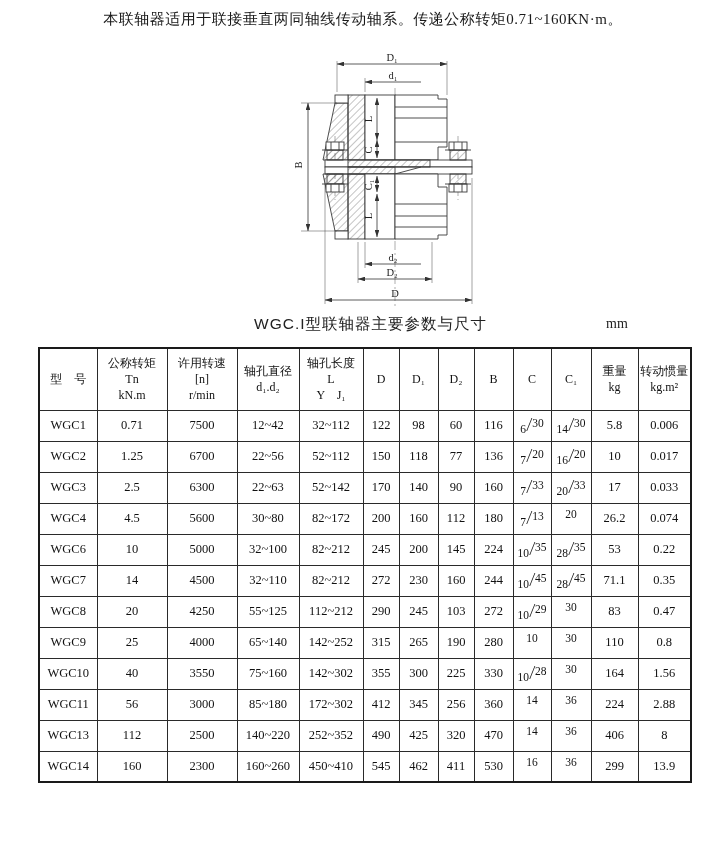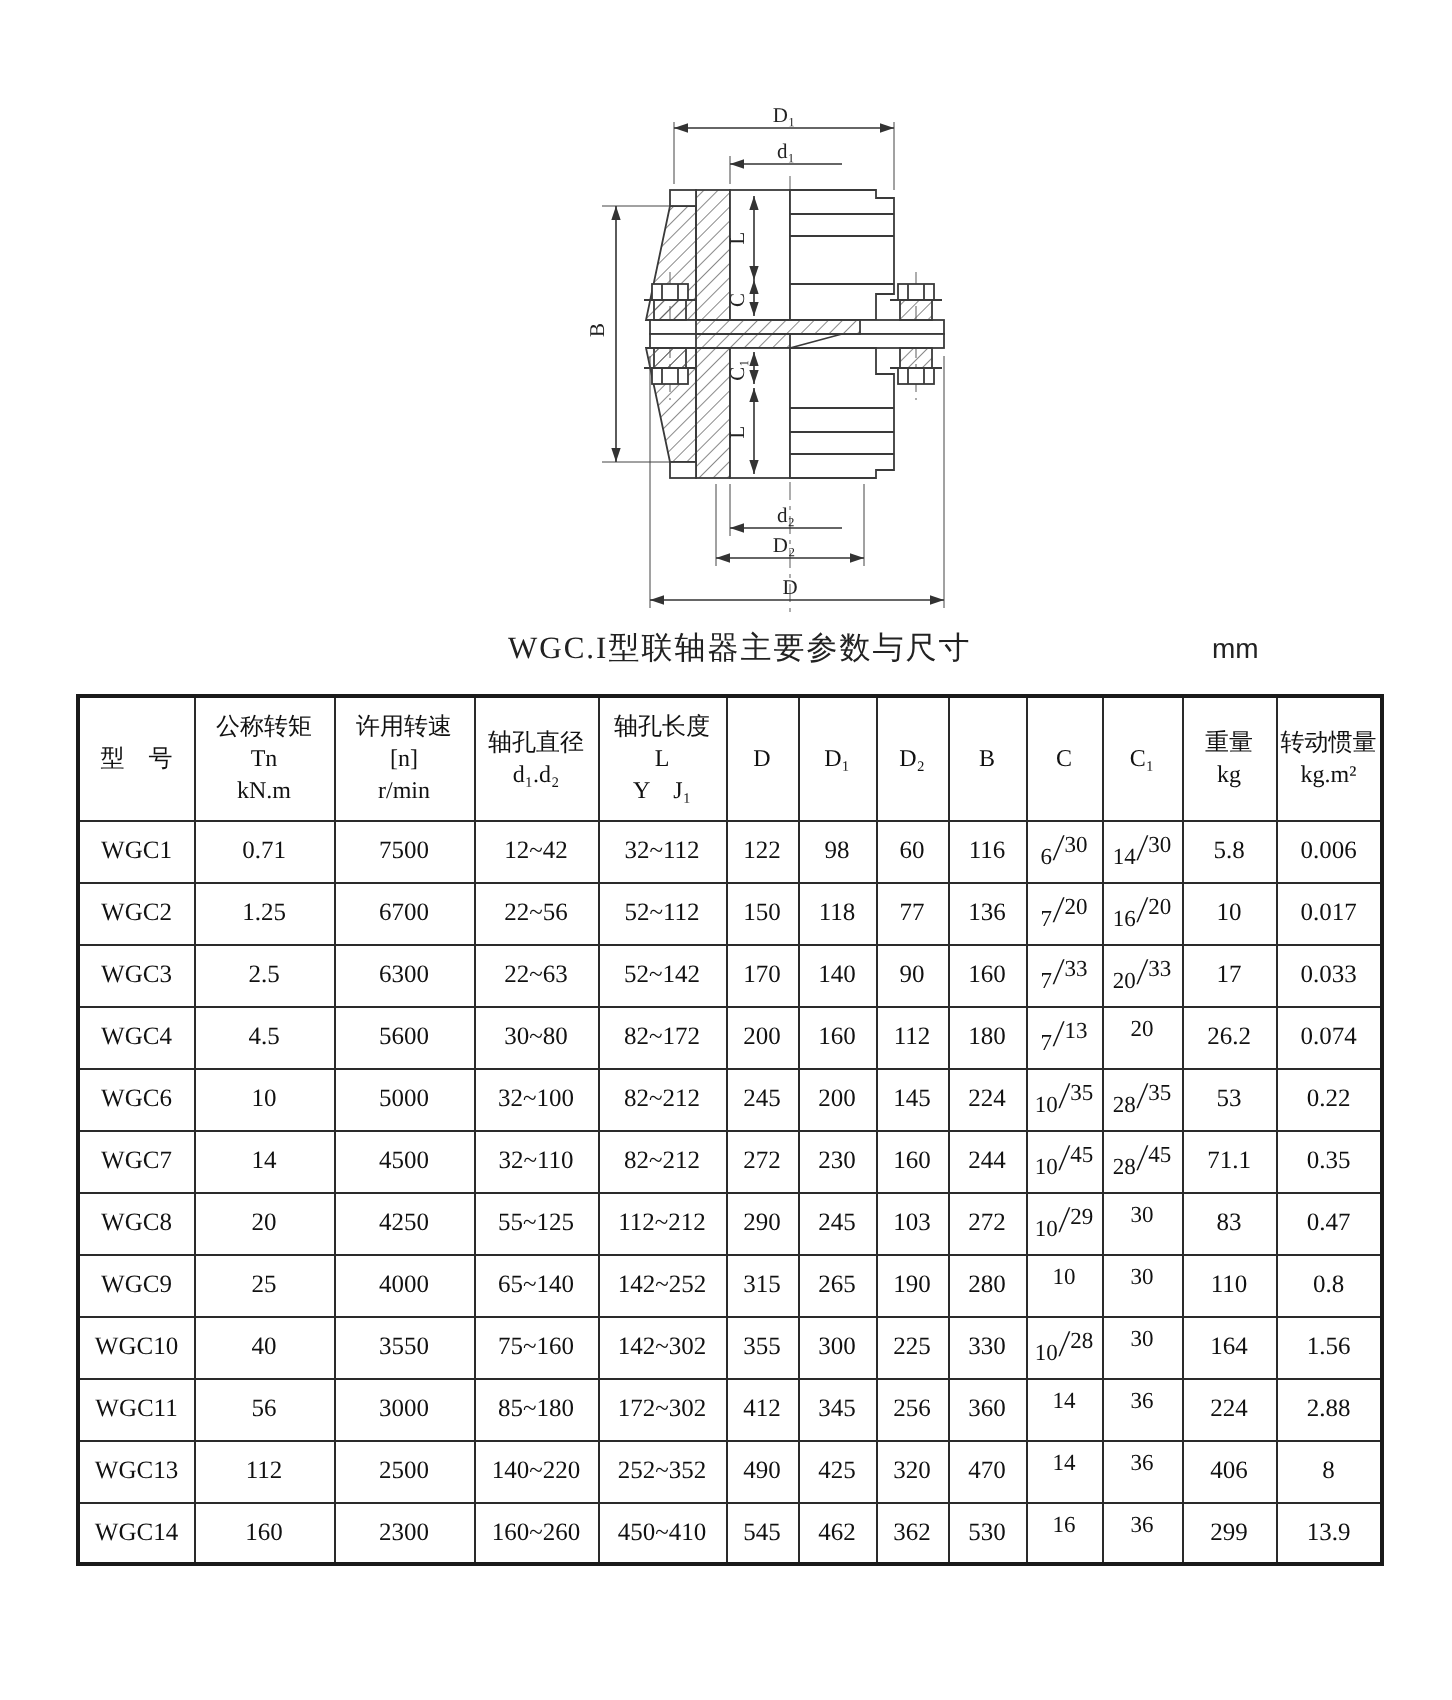--- a/index.html
+++ b/index.html
@@ -1,23 +1,23 @@
 <!DOCTYPE html>
 <html><head>
 <meta charset="utf-8">
 <style>
   html,body{margin:0;padding:0;background:#e8e8e8;}
   .page{position:relative;width:726px;height:850px;background:#ffffff;margin:0 auto;
         font-family:"Liberation Serif","DejaVu Serif",serif;color:#1a1a1a;overflow:hidden;}
   .intro{position:absolute;top:10px;left:0;width:100%;text-align:center;
          font-size:15px;letter-spacing:0.5px;}
   .drawing{position:absolute;left:225px;top:52px;}
-  .tbl-title{position:absolute;left:254px;top:314px;font-family:Liberation Serif, serif;
+  .tbl-title{position:absolute;left:254px;top:314px;font-family:Liberation Sans, sans-serif;
          font-size:15.5px;letter-spacing:1px;color:#222;}
-  .unit{position:absolute;left:606px;top:316px;font-family:Liberation Sans, sans-serif;
+  .unit{position:absolute;left:606px;top:316px;font-family:Liberation Serif, serif;
          font-size:14px;color:#222;}
   table.params{position:absolute;left:38px;top:347px;width:652px;border-collapse:collapse;
          table-layout:fixed;border:2px solid #1a1a1a;}
   table.params th,table.params td{border:1px solid #2a2a2a;text-align:center;vertical-align:middle;
          padding:0;overflow:hidden;}
   table.params thead tr{height:62px;}
   table.params tbody tr{height:31px;}
   table.params th{font-weight:normal;font-size:12px;color:#111;}
   table.params th div{line-height:16px;}
   table.params td{font-size:12.5px;color:#111;}
@@ -25,20 +25,21 @@
   .fsl{display:inline-block;font-size:15px;font-style:italic;transform:scaleY(1.25);padding:0 1px;}
   .fden{display:inline-block;transform:translateY(-3px);font-size:11.5px;}
   .cv{display:inline-block;transform:translateY(-4px);font-size:11.5px;}
   svg .lbl{font-family:"Liberation Serif","DejaVu Serif",serif;font-size:10.5px;fill:#222;}
 </style>
 </head>
 <body>
 
 <div class="page">
 
+  <div class="intro">本联轴器适用于联接垂直两同轴线传动轴系。传递公称转矩0.71~160KN·m。</div>
 
   <svg class="drawing" width="290" height="262" viewBox="0 0 290 262">
     <defs>
       <pattern id="hatch" width="5" height="5" patternUnits="userSpaceOnUse" patternTransform="rotate(45)">
         <line x1="0" y1="0" x2="0" y2="5" stroke="#555" stroke-width="0.7"></line>
       </pattern>
       <marker id="arr" markerWidth="9" markerHeight="6" refX="9" refY="3" orient="auto-start-reverse">
         <path d="M0 0 L9 3 L0 6 Z" fill="#333"></path>
       </marker>
     </defs>
@@ -379,21 +380,21 @@
           <td>8</td>
         </tr>
         <tr>
           <td>WGC14</td>
           <td>160</td>
           <td>2300</td>
           <td>160~260</td>
           <td>450~410</td>
           <td>545</td>
           <td>462</td>
-          <td>362</td>
+          <td>411</td>
           <td>530</td>
           <td><span class="cv">16</span></td>
           <td><span class="cv">36</span></td>
           <td>299</td>
           <td>13.9</td>
         </tr>
       </tbody>
     </table>
 
 </div>

